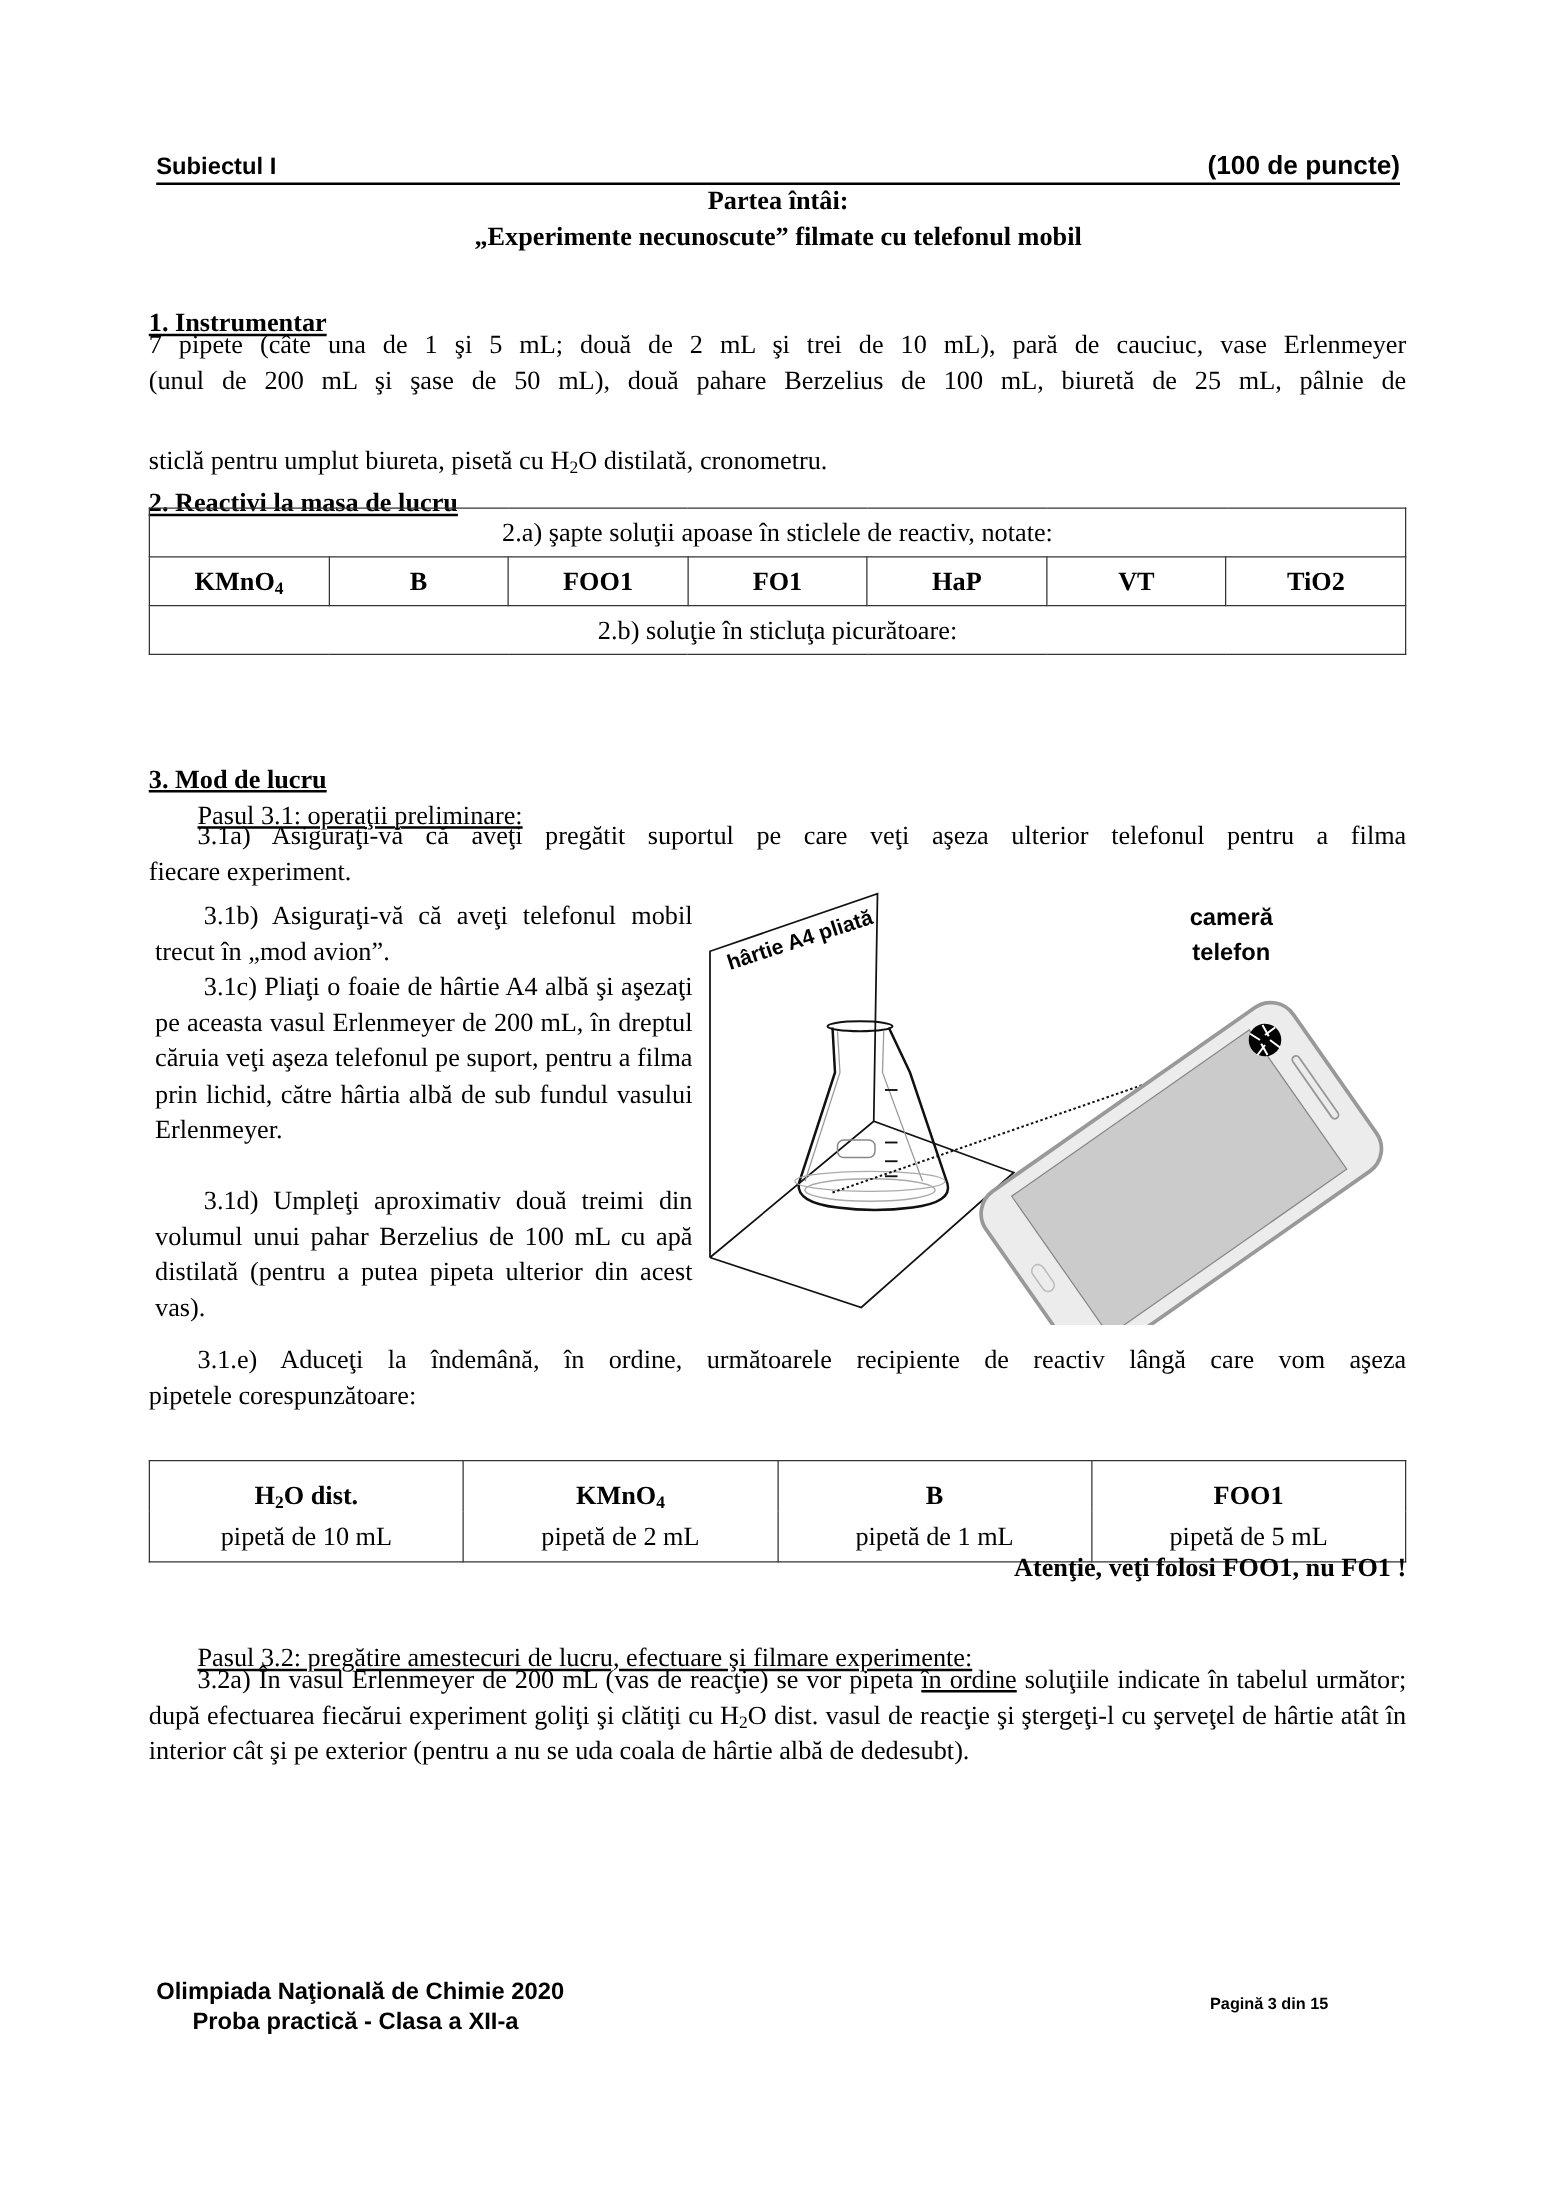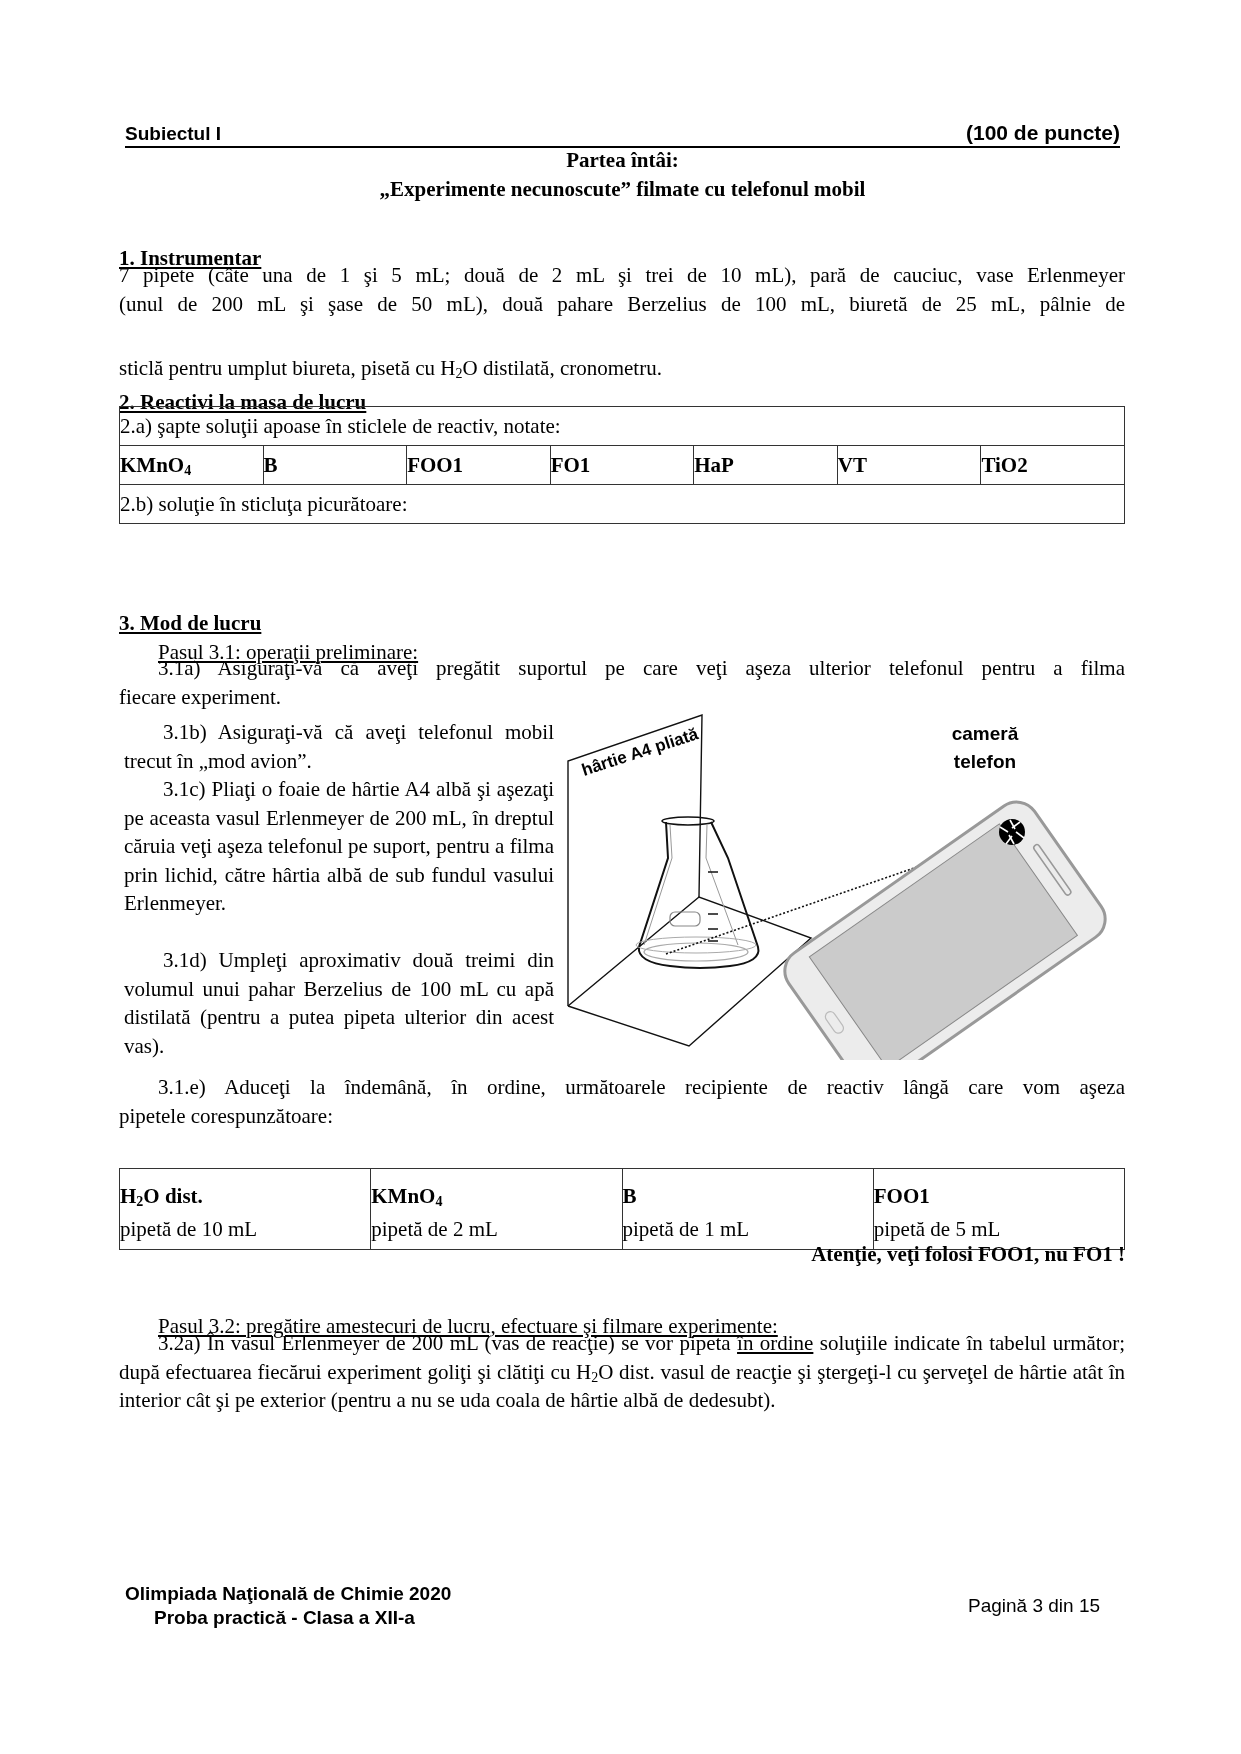--- a/index.html
+++ b/index.html
@@ -15,35 +15,35 @@
 
   
   #subject-line { left: 125px; top: 120px; width: 995px; height: 26px; border-bottom: 2px solid #000; }
   #subject-left { position: absolute; left: 0; bottom: 1px; font-size: 19px; font-weight: bold; }
   #subject-right { position: absolute; right: 0; bottom: 1px; font-size: 21px; font-weight: bold; }
 
   .center { text-align: center; }
   .bold { font-weight: bold; }
 
   table.grid { border-collapse: collapse; position: absolute; }
-  table.grid td { border: 1.3px solid #333; font-size: 21px; padding: 0; }
+  table.grid td { border: 1.3px solid #333; text-align: center; font-size: 21px; padding: 0; }
 
   #reag-table { left: 119px; top: 406px; width: 1006px; }
   #reag-table td { height: 38px; }
 
   #pip-table { left: 119px; top: 1168px; width: 1006px; }
   #pip-table td { border-top: 1.3px solid #333; border-bottom: 1.3px solid #333; border-left: 1px solid #333; border-right: 1px solid #333; }
   #pip-table td.name { height: 40px; font-weight: bold; vertical-align: bottom; padding-bottom: 0px; }
   #pip-table td.pip { height: 40px; vertical-align: middle; }
   #pip-table tr.r1 td { border-bottom: none; }
   #pip-table tr.r2 td { border-top: none; }
 
   #footer-left { left: 125px; top: 1582px; font-size: 19px; font-weight: bold; line-height: 24px; }
   #footer-left .l2 { padding-left: 29px; }
-  #footer-right { left: 968px; top: 1595px; font-size: 19px; font-weight: normal; }
+  #footer-right { left: 968px; top: 1595px; font-size: 13px; font-weight: bold; }
 </style>
 </head>
 <body>
 
 <div id="subject-line" class="abs sans">
   <span id="subject-left">Subiectul I</span>
   <span id="subject-right">(100 de puncte)</span>
 </div>
 <div class="abs serif p bold center" style="left:125px; top:146px; width:995px;">Partea întâi:</div>
 <div class="abs serif p bold center" style="left:125px; top:175px; width:995px;">„Experimente necunoscute” filmate cu telefonul mobil</div>

